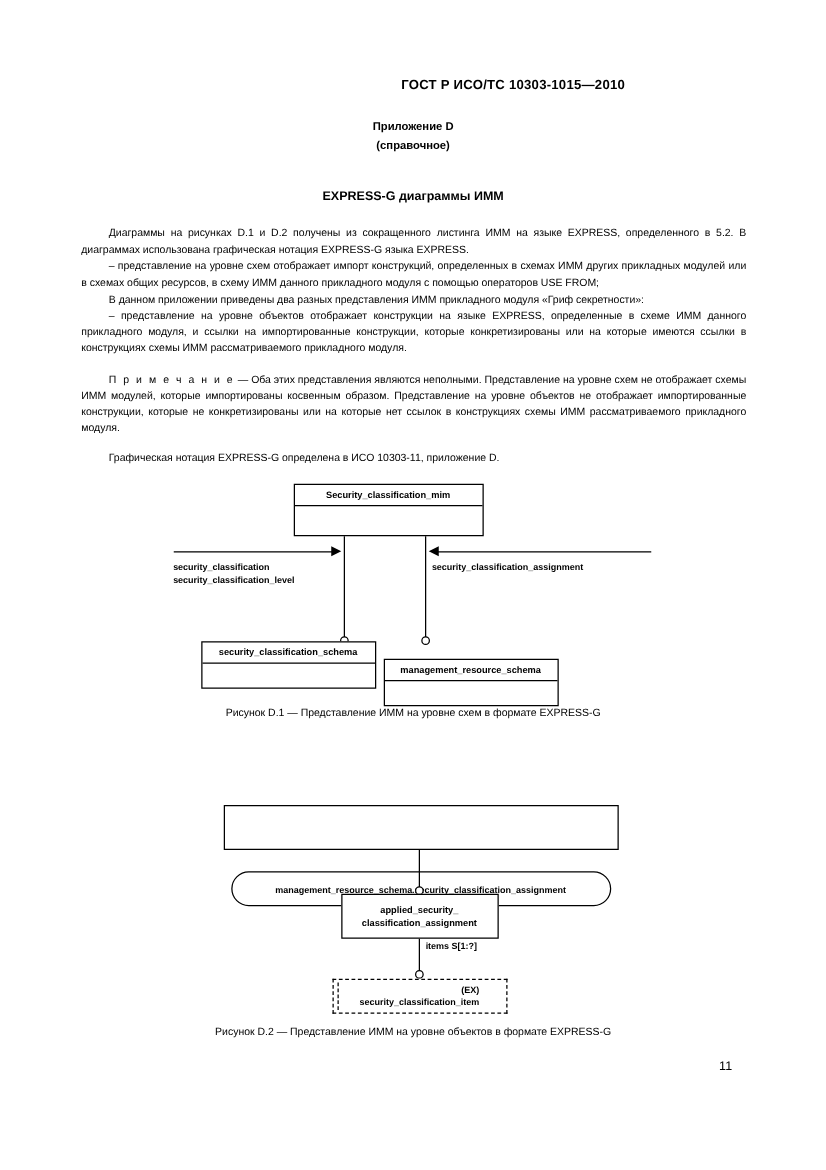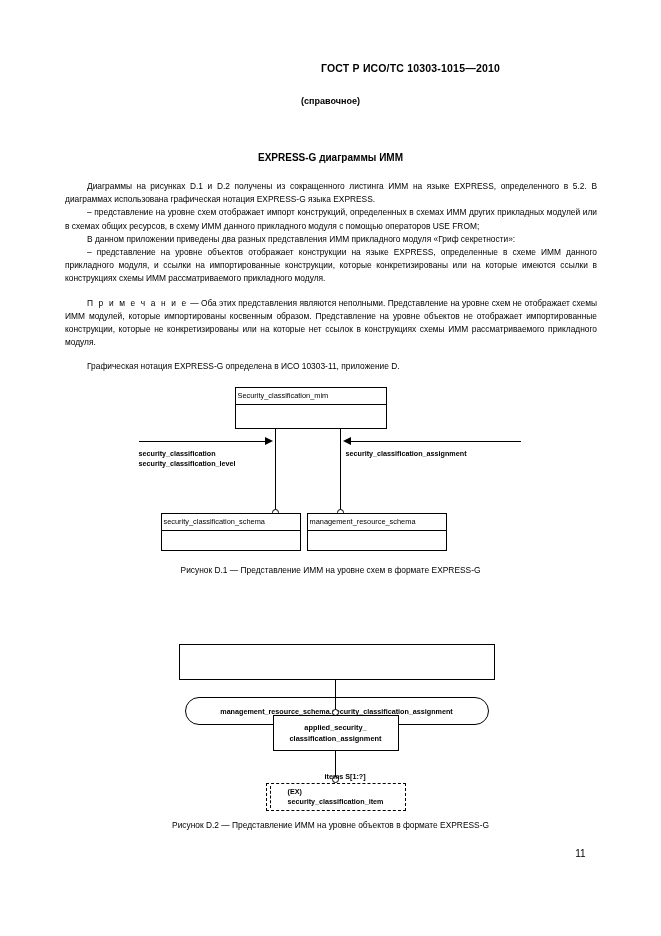--- a/index.html
+++ b/index.html
@@ -96,21 +96,22 @@
 
   
   .ebox {
     position: absolute;
     border: 1.6px solid #000;
     background: #fff;
     box-sizing: border-box;
   }
   .ebox .ename {
     font-size: 7.4px;
-    font-weight: normal;
+    font-weight: bold;
+    text-align: center;
     line-height: 10px;
     box-sizing: border-box;
     width: 100%;
     padding: 3px 2px 3px 2px;
     border-bottom: 1.6px solid #000;
     white-space: nowrap;
     overflow: hidden;
   }
   .ebox .ebody {
     height: 14px;
@@ -154,21 +155,21 @@
 
   
   .dbox {
     position: absolute;
     border: 1.5px dashed #000;
     background: #fff;
     box-sizing: border-box;
     display: flex;
     align-items: center;
     justify-content: center;
-    text-align: left;
+    text-align: right;
     font-size: 7.2px;
     font-weight: bold;
     line-height: 10px;
   }
   .dbox .lbar {
     position: absolute;
     left: 3px;
     top: 2px;
     bottom: 2px;
     border-left: 1.5px dashed #000;
@@ -227,20 +228,21 @@
   }
 </style>
 </head>
 <body>
 
 <div id="page">
 
   <div class="doc-header">ГОСТ Р ИСО/ТС 10303-1015—2010</div>
 
   <div class="annex-block">
+    <div>Приложение D</div>
     <div>(справочное)</div>
   </div>
 
   <div class="section-title">EXPRESS-G диаграммы ИММ</div>
 
   <div class="body-text">
     <p class="indent">Диаграммы на рисунках D.1 и D.2 получены из сокращенного листинга ИММ на языке EXPRESS, определенного в 5.2. В диаграммах использована графическая нотация EXPRESS-G языка EXPRESS.</p>
     <p class="indent">–  представление на уровне схем отображает импорт конструкций, определенных в схемах ИММ других прикладных модулей или в схемах общих ресурсов, в схему ИММ данного прикладного модуля с помощью операторов USE FROM;</p>
     <p class="indent">В данном приложении приведены два разных представления ИММ прикладного модуля «Гриф секретности»:</p>
     <p class="indent">–  представление на уровне объектов отображает конструкции на языке EXPRESS, определенные в схеме ИММ данного прикладного модуля, и ссылки на импортированные конструкции, которые конкретизированы или на которые имеются ссылки в конструкциях схемы ИММ рассматриваемого прикладного модуля.</p>
@@ -273,21 +275,21 @@
         <div>security_classification_level</div>
       </div>
 
       <div class="edge-label" style="left:215px;top:64px;">security_classification_assignment</div>
 
       <div class="ebox" style="left:30px;top:128px;width:140px;height:38px;">
         <div class="ename">security_classification_schema</div>
         <div class="ebody"></div>
       </div>
 
-      <div class="ebox" style="left:176px;top:128px;width:140px;height:38px;">
+      <div class="ebox" style="left:176px;top:142px;width:140px;height:38px;">
         <div class="ename">management_resource_schema</div>
         <div class="ebody"></div>
       </div>
 
     </div>
     <div class="fig-caption">Рисунок  D.1 — Представление ИММ на уровне схем в формате EXPRESS-G</div>
   </div>
 
   <div class="figure" style="top:640px;">
     <div class="fig-canvas" style="width:340px;height:170px;">
@@ -302,21 +304,21 @@
       <div class="pbox" style="left:112px;top:75px;width:126px;height:36px;">
         <div>
           <div>applied_security_</div>
           <div>classification_assignment</div>
         </div>
       </div>
 
       <div class="vline" style="left:174px;top:111px;height:28px;"></div>
       <div class="circ" style="left:171px;top:136px;"></div>
 
-      <div class="edge-label" style="left:164px;top:112px;margin-top:20px;">items S[1:?]</div>
+      <div class="edge-label" style="left:180px;top:112px;">items S[1:?]</div>
 
       <div class="dbox" style="left:105px;top:143px;width:140px;height:28px;">
         <div class="lbar"></div>
         <div>
           <div>(EX)</div>
           <div>security_classification_item</div>
         </div>
       </div>
 
     </div>

